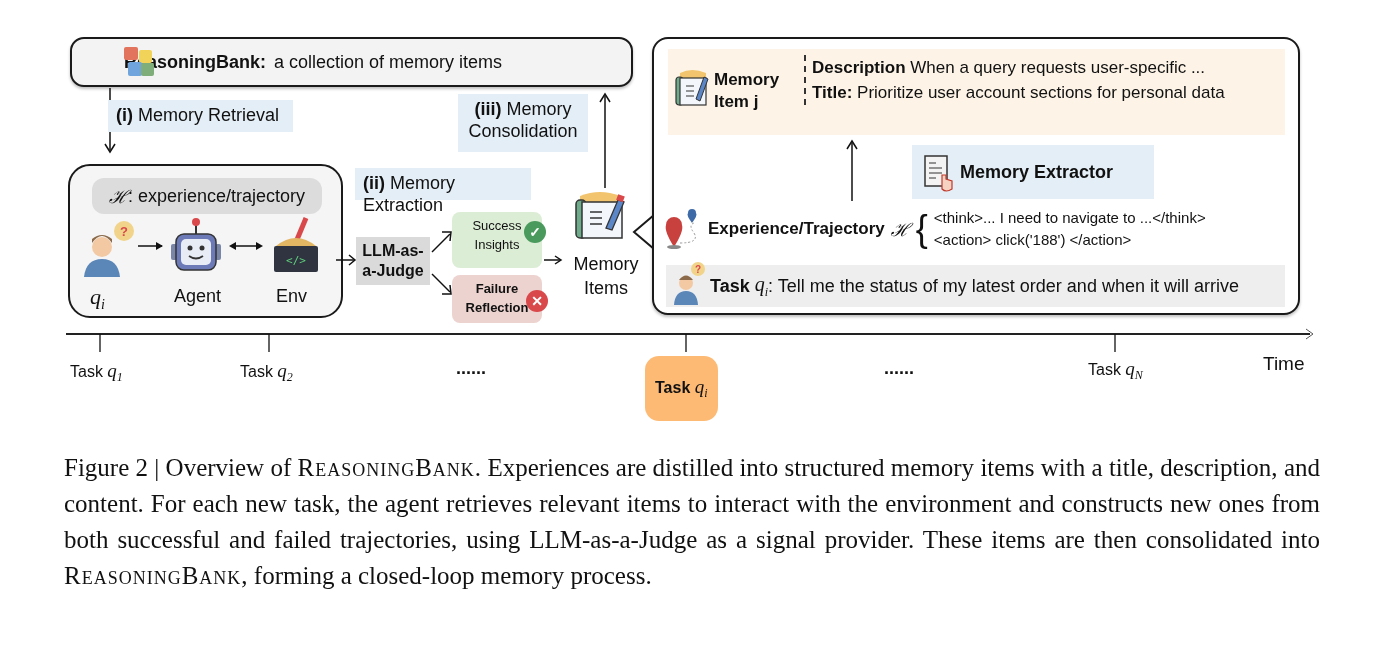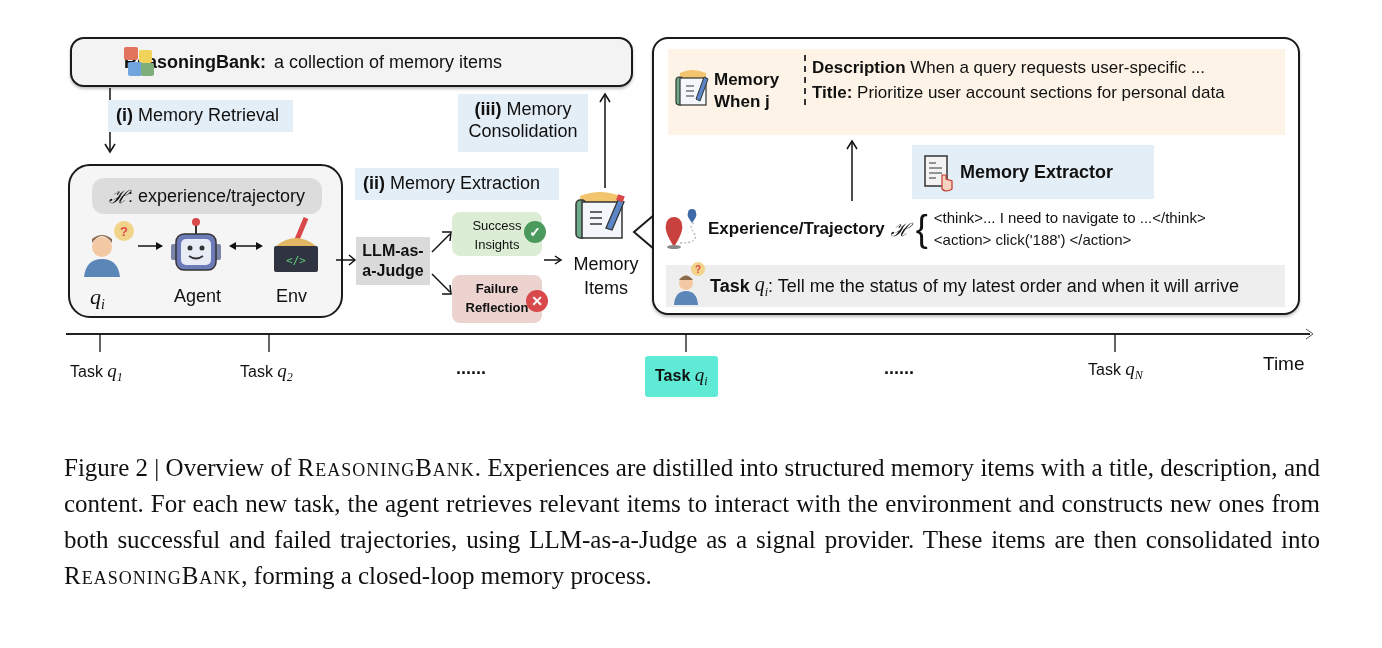--- a/index.html
+++ b/index.html
@@ -11,21 +11,21 @@
   .bank-box b { margin-right: 8px; }
   .label-blue { background: #e4eef7; font-size: 18px; padding: 4px 8px; line-height: 22px; }
   .label-blue b { font-weight: bold; }
   .traj-box { left: 68px; top: 164px; width: 275px; height: 154px; border: 2px solid #1a1a1a; border-radius: 22px; background: #f5f5f5; }
   .h-pill { left: 22px; top: 12px; width: 230px; height: 36px; background: #dcdcdc; border-radius: 12px; font-size: 18px;
             display: flex; align-items: center; justify-content: center; }
   .script { font-family: "DejaVu Serif", serif; font-style: italic; }
   .math { font-family: "Liberation Serif", serif; font-style: italic; }
   .judge { left: 356px; top: 237px; width: 74px; height: 48px; background: #dadada; font-weight: bold; font-size: 16px;
            text-align: center; line-height: 20px; padding-top: 4px; }
-  .success { left: 452px; top: 212px; width: 90px; height: 44px; background: #dcedd5; border-radius: 8px; font-size: 13px; text-align: center; line-height: 19px; padding-top: 4px; }
+  .success { left: 452px; top: 212px; width: 90px; height: 56px; background: #dcedd5; border-radius: 8px; font-size: 13px; text-align: center; line-height: 19px; padding-top: 4px; }
   .failure { left: 452px; top: 275px; width: 90px; height: 48px; background: #ecd3cf; border-radius: 8px; font-size: 13px; text-align: center; line-height: 19px; padding-top: 4px; font-weight: bold; }
   .badge { width: 22px; height: 22px; border-radius: 50%; color: #fff; font-size: 14px; font-weight: bold; display: flex; align-items: center; justify-content: center; }
   .detail { left: 652px; top: 37px; width: 648px; height: 278px; border: 2px solid #1a1a1a; border-radius: 16px; background: #fff; box-shadow: 0 2px 3px rgba(0,0,0,0.25); }
   .mem-item { left: 14px; top: 10px; width: 617px; height: 86px; background: #fdf4e7; }
   .fields { left: 136px; top: 6px; border-left: 2px dashed #333; padding-left: 6px; font-size: 17px; line-height: 25px; }
   .extractor { left: 258px; top: 106px; width: 242px; height: 54px; background: #e4eef7; display: flex; align-items: center; padding-left: 48px; font-weight: bold; font-size: 18px; }
   .traj-row { left: 10px; top: 168px; font-size: 17px; display: flex; align-items: center; }
   .task-row { left: 12px; top: 226px; width: 619px; height: 42px; background: #eeeeee; display: flex; align-items: center; padding-left: 44px; font-size: 18px; }
   .tick-label { font-size: 16px; white-space: nowrap; }
   .caption { left: 64px; top: 450px; width: 1256px; font-family: Liberation Serif, serif; font-size: 25px; line-height: 36px; text-align: justify; color: #111; }
@@ -108,21 +108,21 @@
     <text x="26" y="48" font-size="11" fill="#5fd07a" text-anchor="middle" font-family="DejaVu Sans Mono, monospace">&lt;/&gt;</text>
   </svg>
   <div class="abs" style="left:206px;top:120px;font-size:18px">Env</div>
 </div>
 
 <svg class="abs" style="left:336px;top:252px" width="22" height="16">
   <line x1="0" y1="8" x2="18" y2="8" stroke="#111" stroke-width="1.5"></line>
     <path d="M13 3 L19 8 L13 13" fill="none" stroke="#111" stroke-width="1.5"></path>
 </svg>
 
-<div class="abs label-blue" style="left:355px;top:168px;width:204px;height:32px">
+<div class="abs label-blue" style="left:355px;top:168px;width:176px;height:32px">
   <b>(ii)</b> <span>Memory Extraction</span>
 </div>
 
 <div class="abs judge">
   <div>LLM-as-</div>
     <div>a-Judge</div>
 </div>
 <svg class="abs" style="left:430px;top:222px" width="26" height="80">
   <line x1="2" y1="30" x2="20" y2="12" stroke="#111" stroke-width="1.5"></line>
     <path d="M12 10 L21 10 L20 19" fill="none" stroke="#111" stroke-width="1.5"></path>
@@ -170,21 +170,21 @@
       <path d="M6 4 Q18 -2 32 4 L32 10 L6 10Z" fill="#f2c46e"></path>
       <rect x="2" y="8" width="7" height="28" rx="3" fill="#6dab8a" stroke="#333" stroke-width="1.2"></rect>
       <rect x="6" y="9" width="26" height="27" fill="#f3f6fa" stroke="#333" stroke-width="1.2"></rect>
       <line x1="12" y1="17" x2="20" y2="17" stroke="#333"></line>
         <line x1="12" y1="22" x2="20" y2="22" stroke="#333"></line>
         <line x1="12" y1="27" x2="20" y2="27" stroke="#333"></line>
       <path d="M22 30 L30 8 L34 10 L26 32Z" fill="#5b86c8" stroke="#333"></path>
     </svg>
     <div class="abs" style="left:46px;top:20px;font-weight:bold;font-size:17px;line-height:22px">
       <div>Memory</div>
-        <div>When j</div>
+        <div>Item j</div>
     </div>
     <div class="abs fields">
       <div><b>Description</b> <span>When a query requests user-specific ...</span></div>
       <div><b>Title:</b> <span>Prioritize user account sections for personal data</span></div>
     </div>
   </div>
   <svg class="abs" style="left:188px;top:100px" width="20" height="64">
     <line x1="10" y1="62" x2="10" y2="4" stroke="#111" stroke-width="1.5"></line>
       <path d="M5 10 L10 2 L15 10" fill="none" stroke="#111" stroke-width="1.5"></path>
   </svg>
@@ -234,21 +234,21 @@
   <line x1="626" y1="8" x2="626" y2="26" stroke="#111" stroke-width="1.3"></line>
   <line x1="1055" y1="8" x2="1055" y2="26" stroke="#111" stroke-width="1.3"></line>
 </svg>
 <div class="abs tick-label" style="left:70px;top:360px">
   <span>Task </span><span class="math" style="font-size:19px">q</span><sub class="math" style="font-size:12px">1</sub>
 </div>
 <div class="abs tick-label" style="left:240px;top:360px">
   <span>Task </span><span class="math" style="font-size:19px">q</span><sub class="math" style="font-size:12px">2</sub>
 </div>
 <div class="abs tick-label" style="left:456px;top:358px;font-size:18px;font-weight:bold">......</div>
-<div class="abs tick-label" style="left:645px;top:356px;background:#5eead4;border-radius:3px;padding:8px 10px;font-weight:bold">
+<div class="abs tick-label" style="left:645px;top:356px;background:#fdba74;border-radius:14px;padding:20px 10px;font-weight:bold">
   <span>Task </span><span class="math" style="font-size:19px;font-weight:normal">q</span><sub class="math" style="font-size:12px;font-weight:normal">i</sub>
 </div>
 <div class="abs tick-label" style="left:884px;top:358px;font-size:18px;font-weight:bold">......</div>
 <div class="abs tick-label" style="left:1088px;top:358px">
   <span>Task </span><span class="math" style="font-size:19px">q</span><sub class="math" style="font-size:12px">N</sub>
 </div>
 <div class="abs" style="left:1263px;top:353px;font-size:19px;font-weight:normal">Time</div>
 
 <div class="abs caption">
   <span>Figure 2 | Overview of </span><span class="sc">ReasoningBank</span><span>. Experiences are distilled into structured memory items with a title, description, and content. For each new task, the agent retrieves relevant items to interact with the environment and constructs new ones from both successful and failed trajectories, using LLM-as-a-Judge as a signal provider. These items are then consolidated into </span><span class="sc">ReasoningBank</span><span>, forming a closed-loop memory process.</span>

